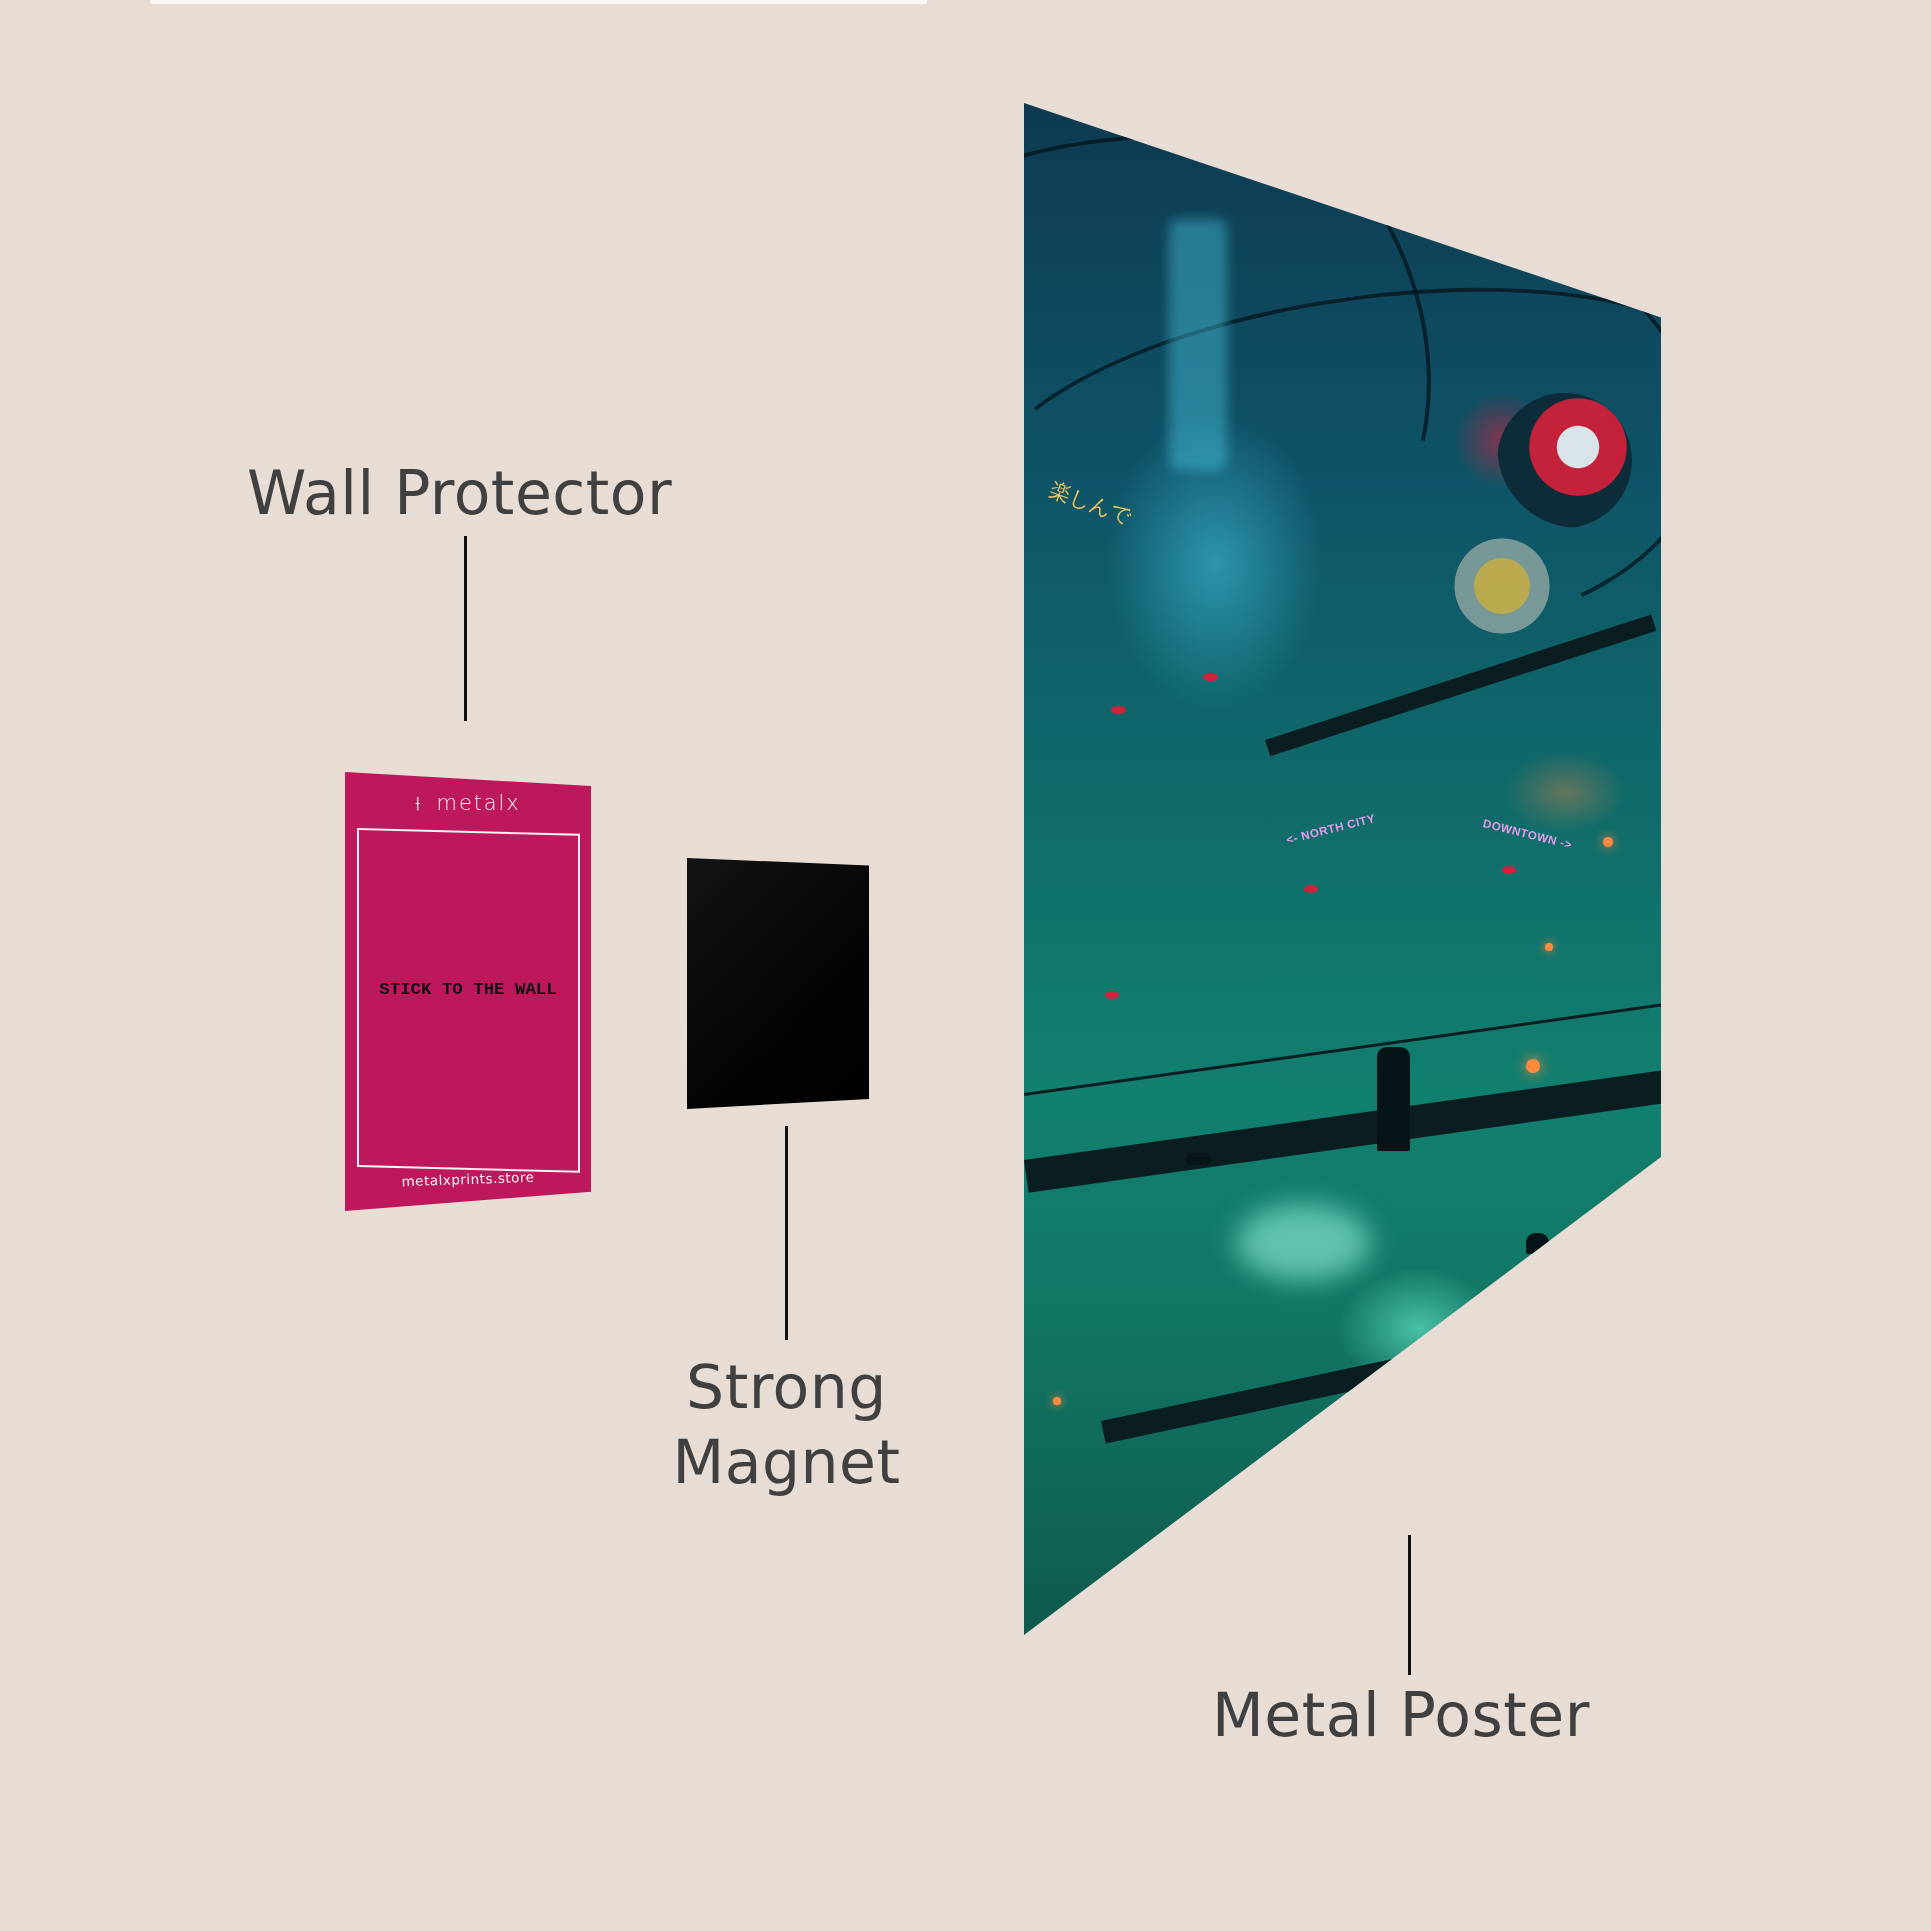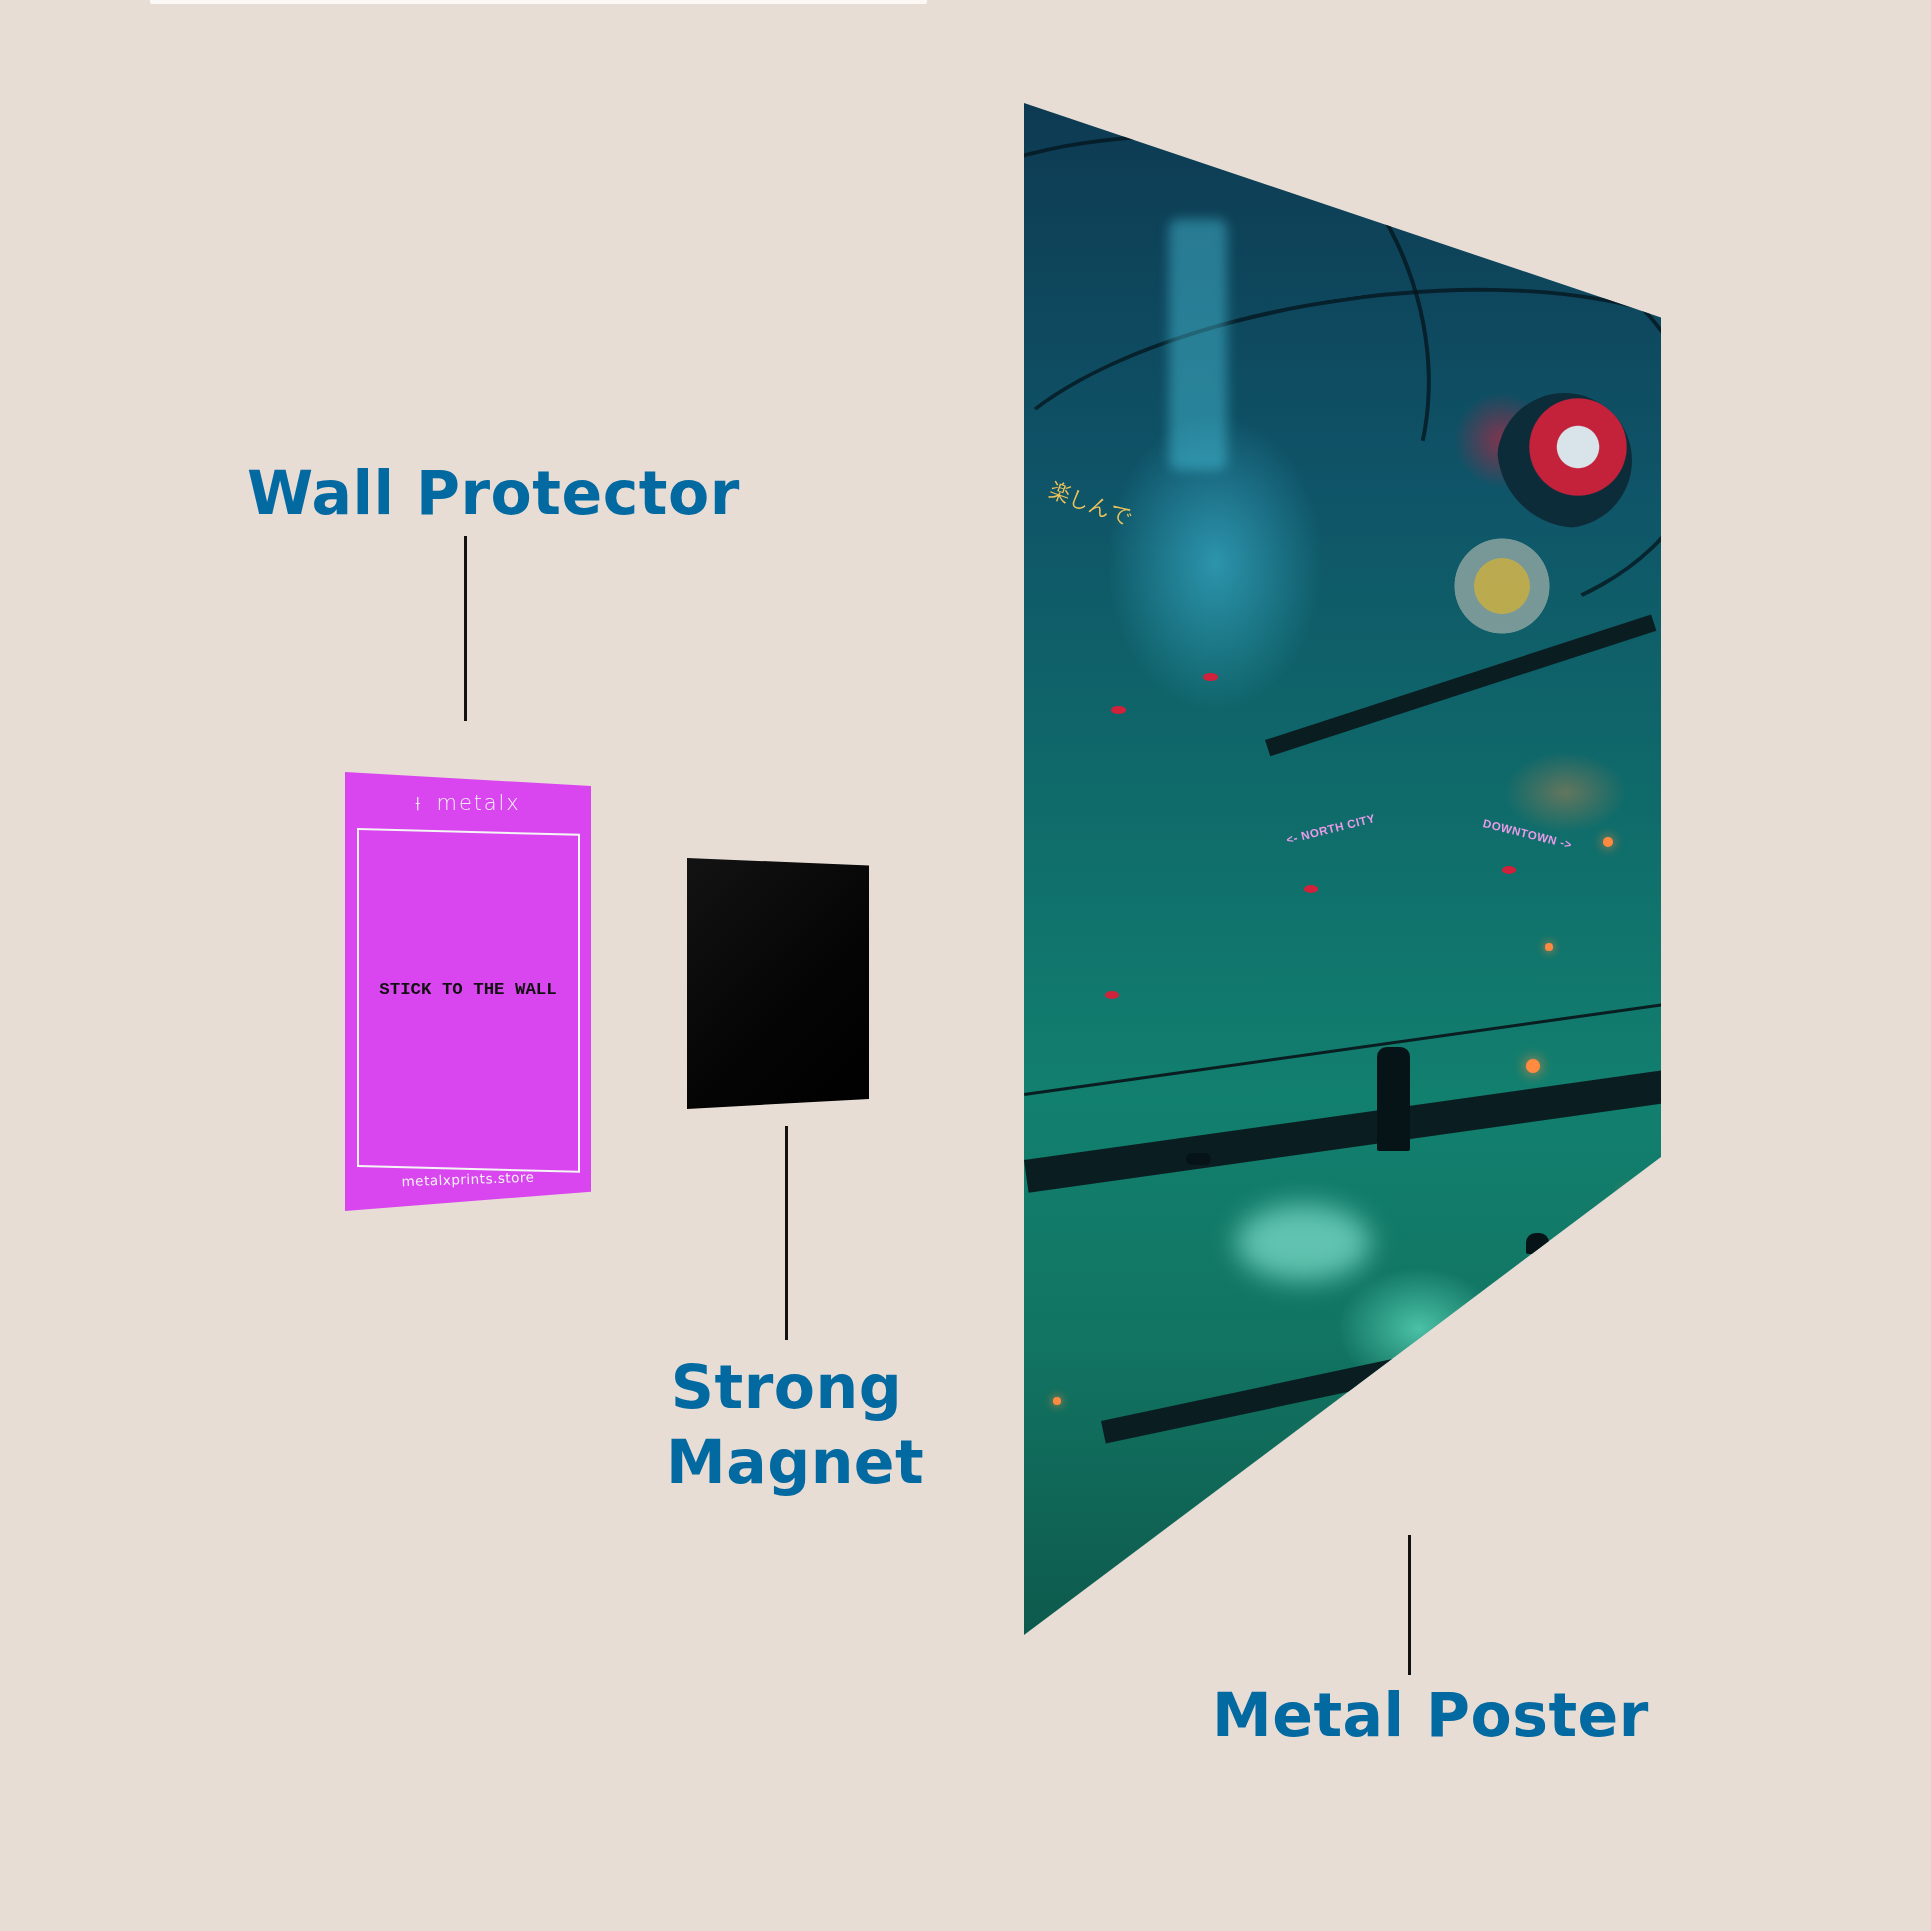--- a/index.html
+++ b/index.html
@@ -6,29 +6,29 @@
   body {
     width: 1931px; height: 1931px; position: relative; overflow: hidden;
     background: #e8ddd5;
     font-family: "DejaVu Sans", "Liberation Sans", sans-serif;
   }
   .top-strip {
     position: absolute; left: 150px; top: 0; width: 777px; height: 3.9px;
     background: #fbf8f5; border-radius: 0 0 1.9px 1.9px;
   }
   .label {
-    position: absolute; color: #0369a1; font-weight: 700;
+    position: absolute; color: #404040; font-weight: 400;
     letter-spacing: 0.5px; line-height: 1;
   }
   .leader { position: absolute; width: 2.9px; background: #111; }
 
   
   .protector {
     position: absolute; left: 345px; top: 772px; width: 246px; height: 439px;
-    background: #d946ef;
+    background: #be185d;
     clip-path: polygon(0 0, 100% 3.2%, 100% 95.6%, 0 100%);
   }
   .protector .brand {
     position: absolute; left: 0; right: 0; top: 19.3px; text-align: center;
     color: #f2f2f2; font-size: 21px; letter-spacing: 1.9px; font-weight: 300;
   }
   .protector .brand .logo { font-size: 19.3px; margin-right: 5.8px; }
   .protector .frame {
     position: absolute; left: 11.6px; top: 56px; width: 219px; height: 335px;
     border: 2.9px solid #f4f4f4; transform: skewY(1.5deg); transform-origin: 0 0;

